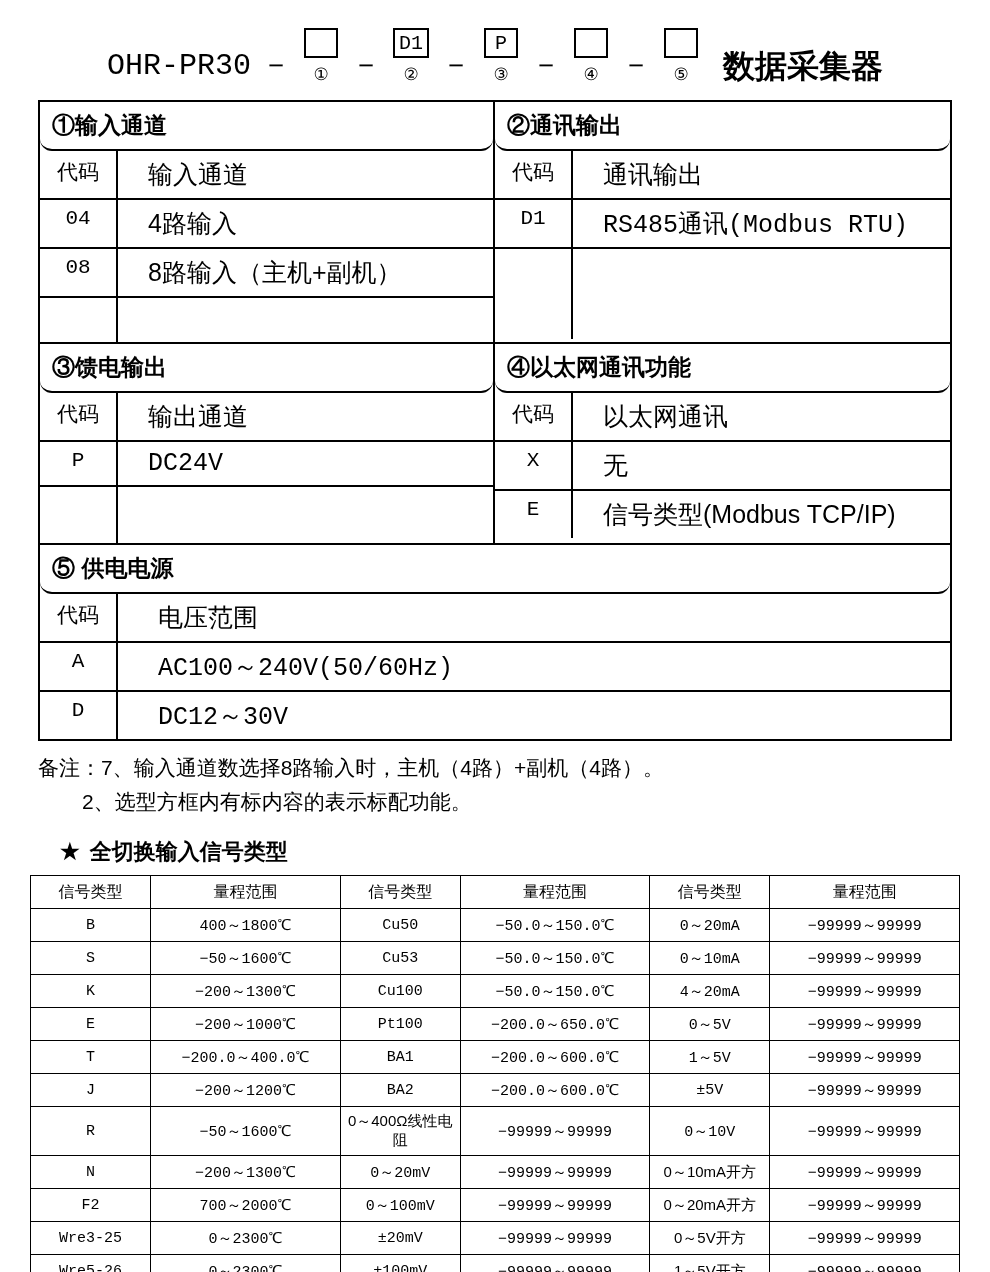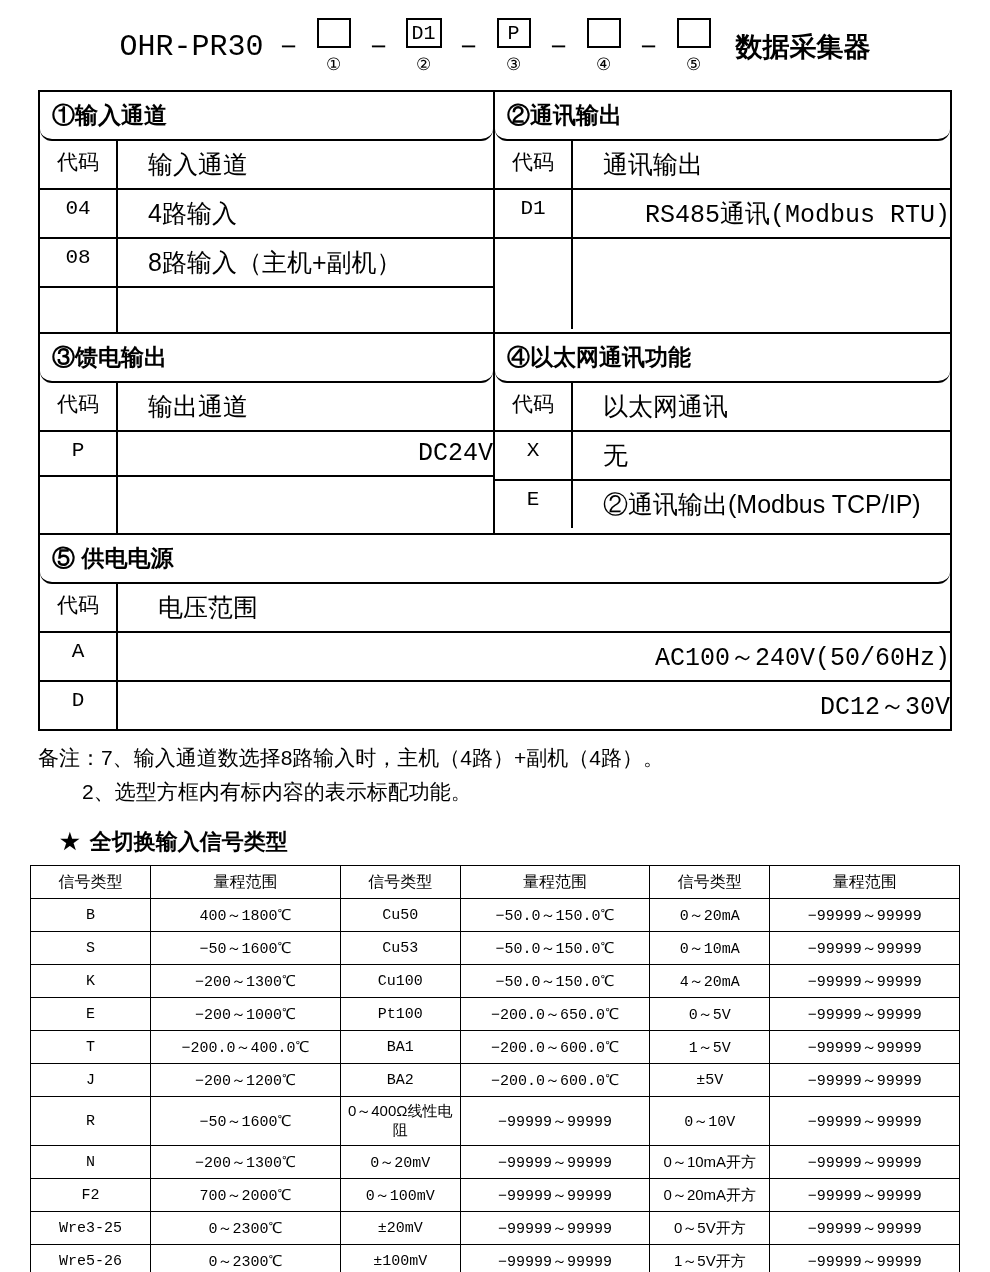--- a/index.html
+++ b/index.html
@@ -12,23 +12,23 @@
     height: 1272px;
     font-family: "Liberation Sans", sans-serif;
     color: #000000;
     position: relative;
     overflow: hidden;
   }
 
   
   .model-header {
     display: flex;
-    align-items: center;
+    align-items: flex-end;
     justify-content: center;
-    padding-top: 18px;
+    padding-top: 28px;
     gap: 0;
   }
   .model-name {
     font-size: 30px;
     font-family: "Liberation Mono", monospace;
     letter-spacing: 0px;
     line-height: 40px;
     margin-right: 8px;
   }
   .seg {
@@ -55,21 +55,21 @@
     font-size: 17px;
     line-height: 22px;
   }
   .dash {
     font-size: 30px;
     line-height: 40px;
     padding: 0 2px;
     font-family: "Liberation Mono", monospace;
   }
   .model-title {
-    font-size: 27px;
+    font-size: 32px;
     margin-left: 14px;
     line-height: 40px;
     font-weight: bold;
   }
 
   
   .opt-wrap {
     margin: 14px 38px 0 38px;
     border: 2px solid #000;
     width: 914px;
@@ -109,21 +109,21 @@
     font-size: 21px;
     box-sizing: border-box;
     font-family: "Liberation Mono", monospace;
   }
   .sub .c1.cn { font-family: "Liberation Sans", sans-serif; }
   .sub .c2 {
     padding: 7px 0 7px 12px;
     font-size: 25px;
     flex: 1;
   }
-  .sub .c2.mono { font-family: "Liberation Mono", monospace; text-align: right; }
+  .sub .c2.mono { font-family: "Liberation Mono", monospace; }
   .filler { height: 44px; }
   .border-top-2 { border-top: 2px solid #000; }
 
   
   .sub .c1.wide {
     width: 78px;
     min-width: 78px;
   }
   .sub .c2.pad-more { padding-left: 22px; }
 
@@ -261,21 +261,21 @@
       <div class="sub">
         <div class="c1 cn">代码</div>
         <div class="c2">以太网通讯</div>
       </div>
       <div class="sub">
         <div class="c1">X</div>
         <div class="c2">无</div>
       </div>
       <div class="sub">
         <div class="c1">E</div>
-        <div class="c2">②通讯输出(Modbus TCP/IP)</div>
+        <div class="c2">信号类型(Modbus TCP/IP)</div>
       </div>
     </div>
   </div>
 
   <div class="opt-row border-top-2">
     <div class="opt-col full">
       <div class="opt-head">⑤ 供电电源</div>
       <div class="sub">
         <div class="c1 cn wide">代码</div>
         <div class="c2 pad-more">电压范围</div>

